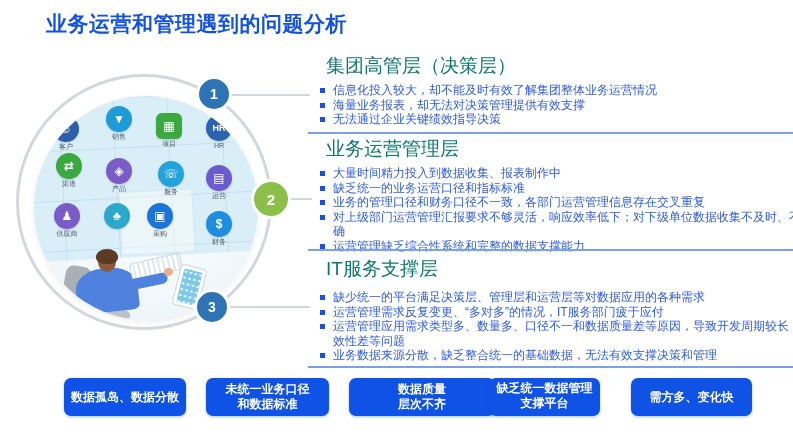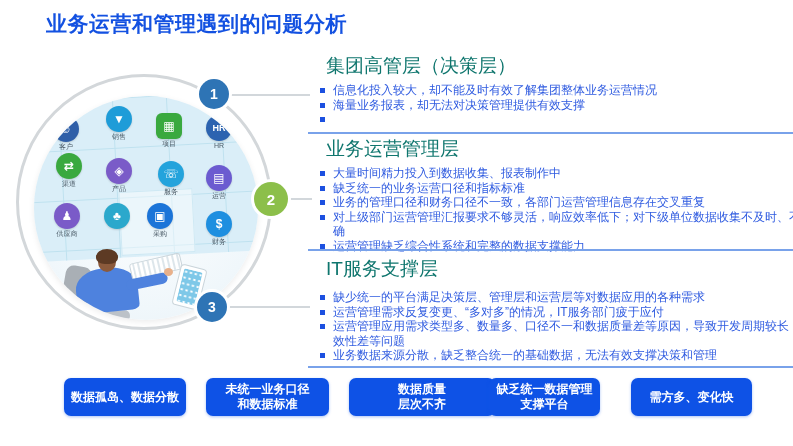--- a/index.html
+++ b/index.html
@@ -91,21 +91,21 @@
   .sep1{top:132px;} .sep2{top:249px;} .sep3{top:366px;}
 
   
   .chip{
     position:absolute;top:378px;height:38px;border-radius:7px;background:#0E52E6;
     display:flex;flex-direction:column;align-items:center;justify-content:center;
     color:#fff;font-size:12px;font-weight:bold;line-height:15px;text-align:center;
     box-shadow:0 1px 3px rgba(14,82,230,.35);
   }
   .chip1{left:40px;width:122px;} .chip2{left:182px;width:123px;} .chip3{left:325px;width:146px;}
-  .chip4{left:465px;width:111px;} .chip5{left:607px;width:121px;}
+  .chip4{left:465px;width:111px;font-family:Liberation Mono, monospace;} .chip5{left:607px;width:121px;}
 </style>
 </head>
 <body>
 
 <div class="slide">
 
   <h1 class="page-title">业务运营和管理遇到的问题分析</h1>
 
   <div class="ring"></div>
 
@@ -189,20 +189,21 @@
       <li>
           <span class="sq"></span>
           <span>信息化投入较大，却不能及时有效了解集团整体业务运营情况</span>
         </li>
       <li>
           <span class="sq"></span>
           <span>海量业务报表，却无法对决策管理提供有效支撑</span>
         </li>
       <li>
           <span class="sq"></span>
+          <span>无法通过企业关键绩效指导决策</span>
         </li>
     </ul>
   </section>
   <div class="sep sep1"></div>
 
   <section class="sec sec2">
     <h2>业务运营管理层</h2>
     <ul>
       <li>
           <span class="sq"></span>

